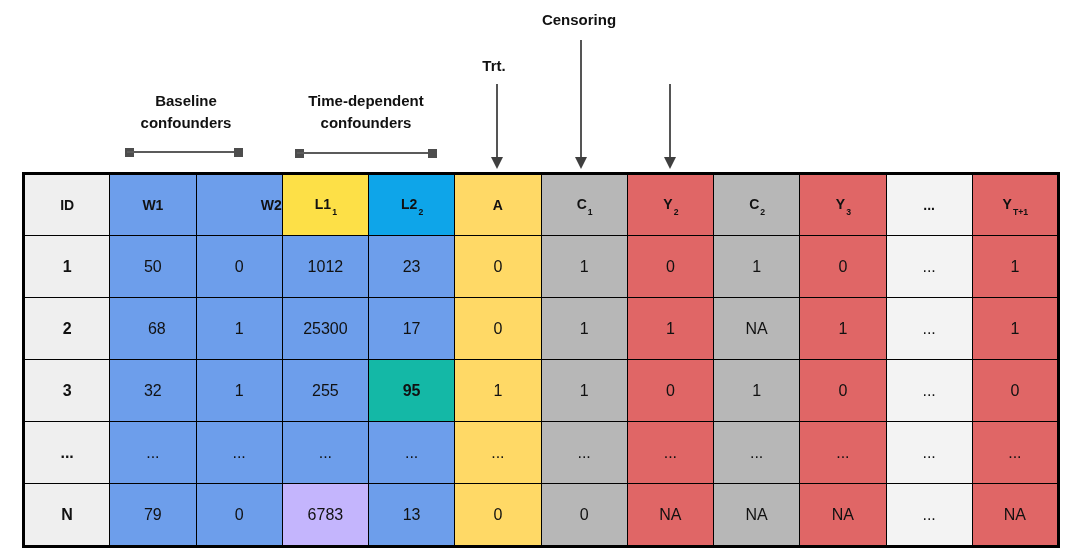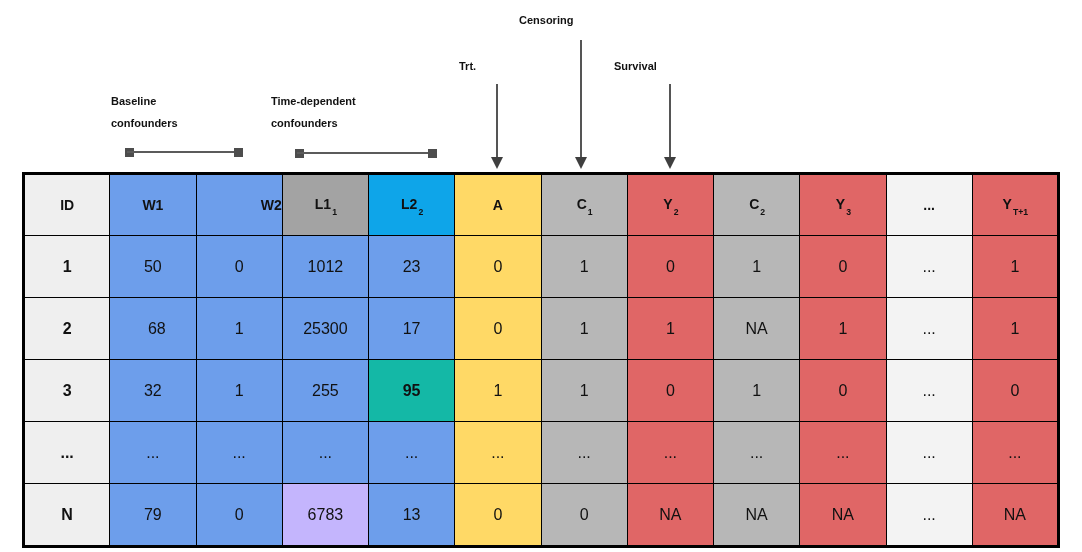--- a/index.html
+++ b/index.html
@@ -7,22 +7,23 @@
     position:relative;
     width:1082px;height:552px;
     background:#ffffff;
     font-family:"Liberation Sans", sans-serif;
     overflow:hidden;
   }
   
   .anno{
     position:absolute;
     transform:translateX(-50%);
+    text-align:center;
     font-weight:bold;
-    font-size:11px;
+    font-size:15px;
     line-height:22px;
     color:#111111;
     white-space:pre-line;
   }
   .bracket{
     position:absolute;height:9px;
   }
   .bracket .bar{
     position:absolute;left:2px;right:2px;top:3px;height:2px;background:#5b5b5b;
   }
@@ -87,21 +88,20 @@
   <div class="anno" style="left:186px;top:90px;width:150px;">Baseline
 confounders</div>
 
   <div class="anno" style="left:366px;top:90px;width:190px;">Time-dependent
 confounders</div>
 
   <div class="anno" style="left:494px;top:55px;width:70px;">Trt.</div>
 
   <div class="anno" style="left:579px;top:9px;width:120px;">Censoring</div>
 
-  <div class="anno" style="left:669px;top:55px;width:110px;">Survival</div>
 
   <div class="bracket" style="left:125px;top:148px;width:118px;">
     <span class="sq left"></span>
     <span class="bar"></span>
     <span class="sq right"></span>
   </div>
   <div class="bracket" style="left:295px;top:149px;width:142px;">
     <span class="sq left"></span>
     <span class="bar"></span>
     <span class="sq right"></span>
@@ -119,21 +119,21 @@
     <span class="shaft" style="height:74px;"></span>
       <span class="head"></span>
   </div>
 
   <table id="tbl">
     <thead>
         <tr>
           <th style="background: rgb(239, 239, 239);"><span>ID</span></th>
           <th style="background: rgb(109, 158, 235);"><span>W1</span></th>
           <th style="background: rgb(109, 158, 235); text-align: right;"><span>W2</span></th>
-          <th style="background: #a3a3a3;"><span>L1</span><sub>1</sub></th>
+          <th style="background: #fde047;"><span>L1</span><sub>1</sub></th>
           <th style="background: #0ea5e9;"><span>L2</span><sub>2</sub></th>
           <th style="background: rgb(255, 217, 102);"><span>A</span></th>
           <th style="background: rgb(183, 183, 183);"><span>C</span><sub>1</sub></th>
           <th style="background: rgb(224, 102, 102);"><span>Y</span><sub>2</sub></th>
           <th style="background: rgb(183, 183, 183);"><span>C</span><sub>2</sub></th>
           <th style="background: rgb(224, 102, 102);"><span>Y</span><sub>3</sub></th>
           <th style="background: rgb(243, 243, 243);"><span>...</span></th>
           <th style="background: rgb(224, 102, 102); margin-left: 12px;"><span>Y</span><sub>T+1</sub></th>
         </tr>
       </thead>

